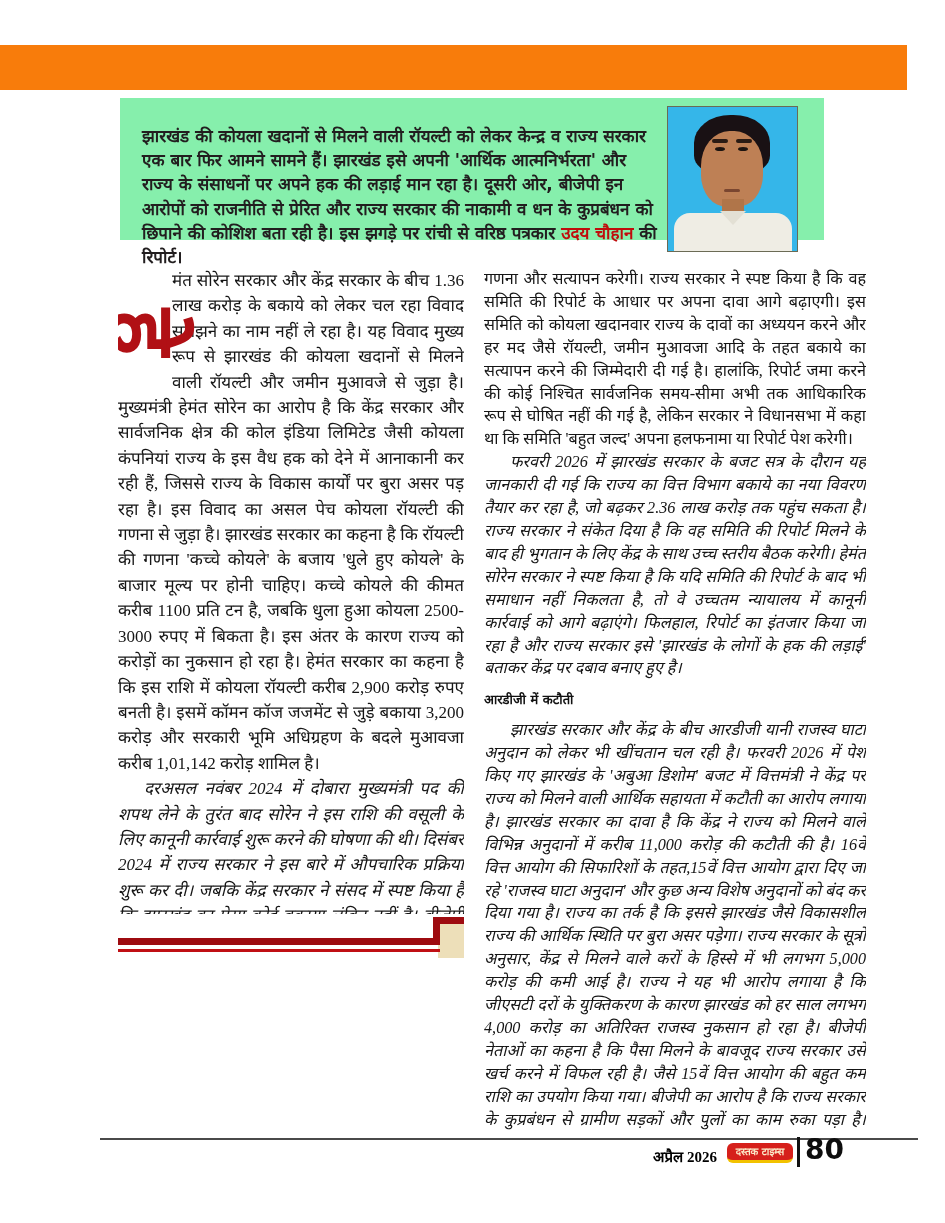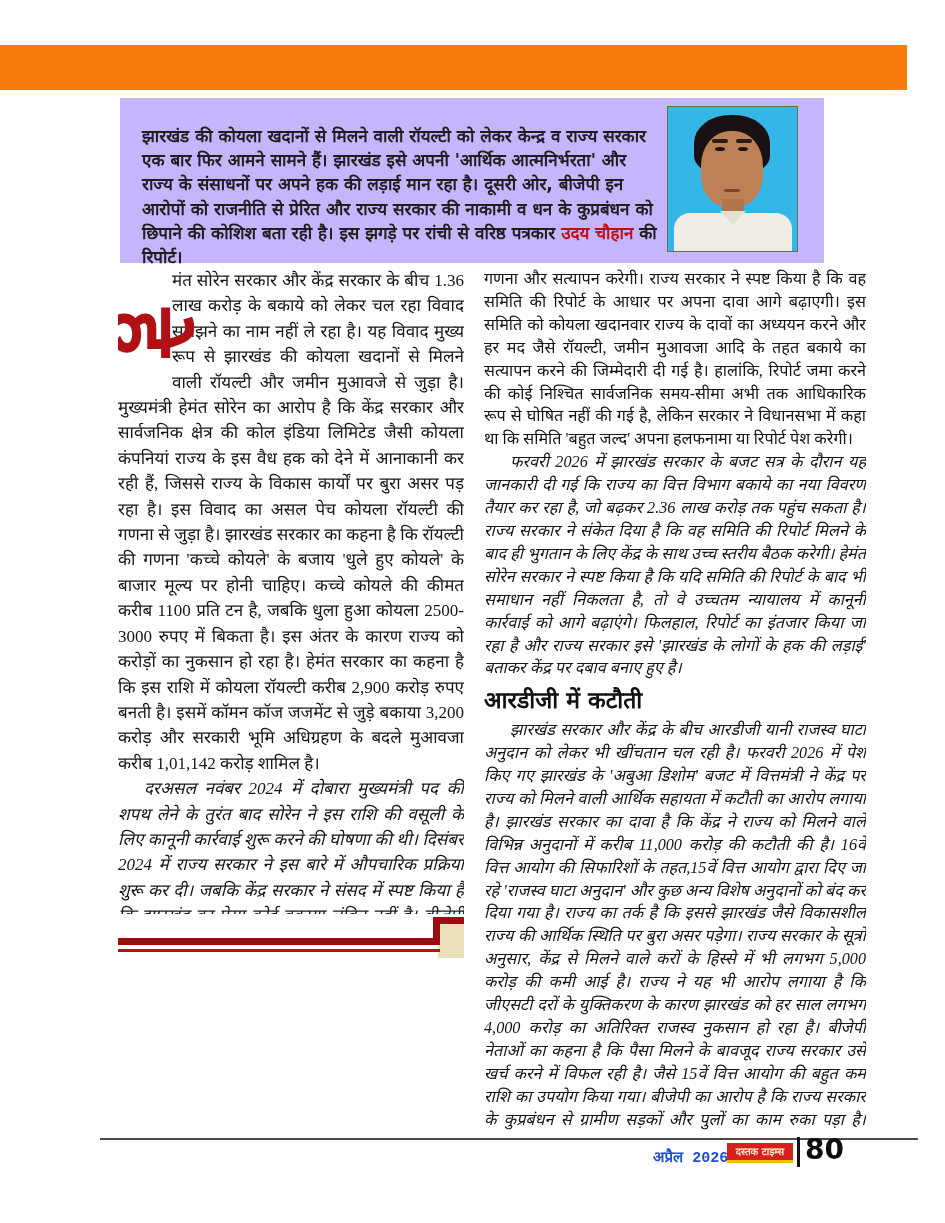--- a/index.html
+++ b/index.html
@@ -3,21 +3,21 @@
 <meta charset="utf-8">
 <style>
   html,body{margin:0;padding:0;background:#ffffff;}
   .page{position:relative;width:945px;height:1223px;background:#ffffff;overflow:hidden;
         font-family:"Liberation Serif", serif;color:#161616;}
 
   
   .orange-banner{position:absolute;left:0;top:45px;width:907px;height:45px;background:#F87C0B;}
 
   
-  .intro-box{position:absolute;left:120px;top:98px;width:704px;height:165px;background:#c4b5fd;}
+  .intro-box{position:absolute;left:120px;top:98px;width:704px;height:142px;background:#86efac;}
   .intro-text{position:absolute;left:22px;top:9px;width:518px;
               font-family:"DejaVu Sans", sans-serif;font-weight:bold;
               font-size:17px;line-height:24.2px;color:#221e1f;text-align:left;}
   .author-name{color:#C00D0D;}
 
   
   .photo{position:absolute;left:547px;top:8px;width:129px;height:144px;background:#35B6E9;
          border:1px solid #6b6b55;overflow:hidden;}
   .photo .hair{position:absolute;left:26px;top:8px;width:76px;height:58px;background:#191114;
                border-radius:48% 48% 30% 30%;}
@@ -41,43 +41,43 @@
   .col-right{left:484px;top:268px;width:382px;height:862px;overflow:hidden;
              font-size:16.2px;line-height:22.9px;}
   .para{margin:0;}
   .para.indent{text-indent:26px;font-style:italic;}
 
   .dropcap-float{float:left;width:54px;height:127px;position:relative;}
   .dropcap{position:absolute;left:-24px;top:16px;display:block;width:100px;height:96px;
            font-family:"DejaVu Sans", sans-serif;font-weight:bold;font-size:88px;line-height:96px;
            color:#B11015;transform:rotate(90deg);transform-origin:50% 50%;text-align:center;}
 
-  .subheading{font-family:"DejaVu Sans", sans-serif;font-weight:bold;font-size:23px;
+  .subheading{font-family:"DejaVu Sans", sans-serif;font-weight:bold;font-size:13px;
               color:#111;margin:9px 0 7px 0;text-align:left;}
 
   
   .pq-ornament{position:absolute;left:118px;top:912px;width:346px;height:46px;}
   .pq-square{position:absolute;left:320px;top:6px;width:26px;height:40px;background:#EDDFB9;}
   .pq-cap{position:absolute;left:315px;top:5px;width:31px;height:7px;background:#9E0B10;}
   .pq-riser{position:absolute;left:315px;top:5px;width:7px;height:28px;background:#9E0B10;}
   .pq-thick{position:absolute;left:0;top:26px;width:322px;height:7px;background:#9E0B10;}
   .pq-thin{position:absolute;left:0;top:37px;width:322px;height:3px;background:#C00F14;}
 
   .pull-quote{position:absolute;left:133px;top:962px;width:332px;
               font-family:"DejaVu Sans", sans-serif;font-size:20px;line-height:24px;
               color:#1d1d1d;text-align:left;}
 
   
   .footer-rule{position:absolute;left:100px;top:1138px;width:818px;height:2px;background:#4a4a4a;}
-  .footer-date{position:absolute;left:653px;top:1146px;font-family:Liberation Mono, monospace;
-               font-weight:bold;font-size:15px;color:#1d4ed8;}
+  .footer-date{position:absolute;left:653px;top:1146px;font-family:Liberation Serif, serif;
+               font-weight:bold;font-size:15px;color:#000000;}
   .footer-logo{position:absolute;left:727px;top:1143px;width:66px;height:17px;background:#D6201B;
                border-bottom:3px solid #F2C200;color:#FBE9C8;text-align:center;
                font-family:"DejaVu Sans", sans-serif;font-weight:bold;font-size:10px;line-height:17px;
-               overflow:hidden;white-space:nowrap;}
+               overflow:hidden;white-space:nowrap;border-radius:6px;}
   .footer-bar{position:absolute;left:797px;top:1137px;width:3px;height:30px;background:#111;}
   .footer-pagenum{position:absolute;left:805px;top:1133px;font-family:"DejaVu Sans", sans-serif;
                   font-weight:bold;font-size:28px;color:#0d0d0d;}
 </style>
 </head>
 <body>
 
 <div class="page">
 
   <div class="orange-banner"></div>

